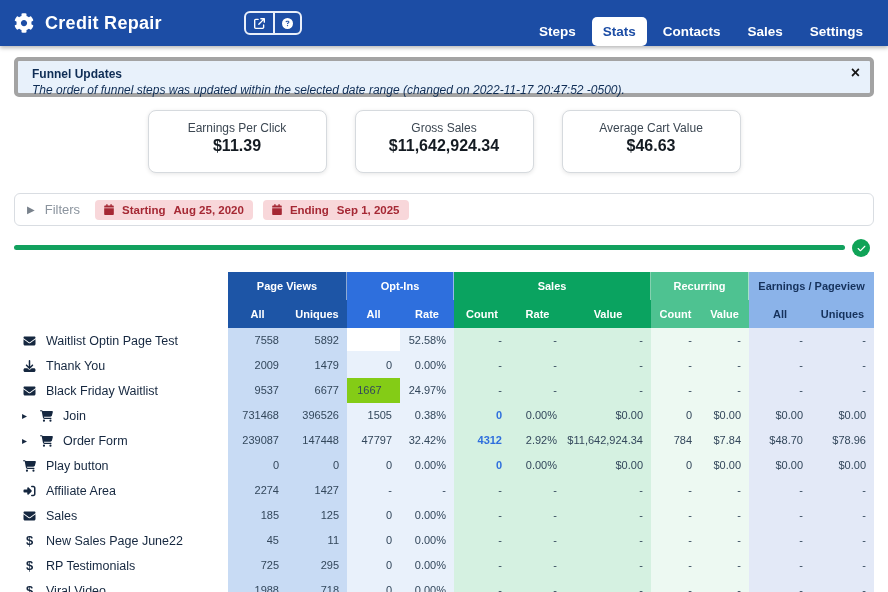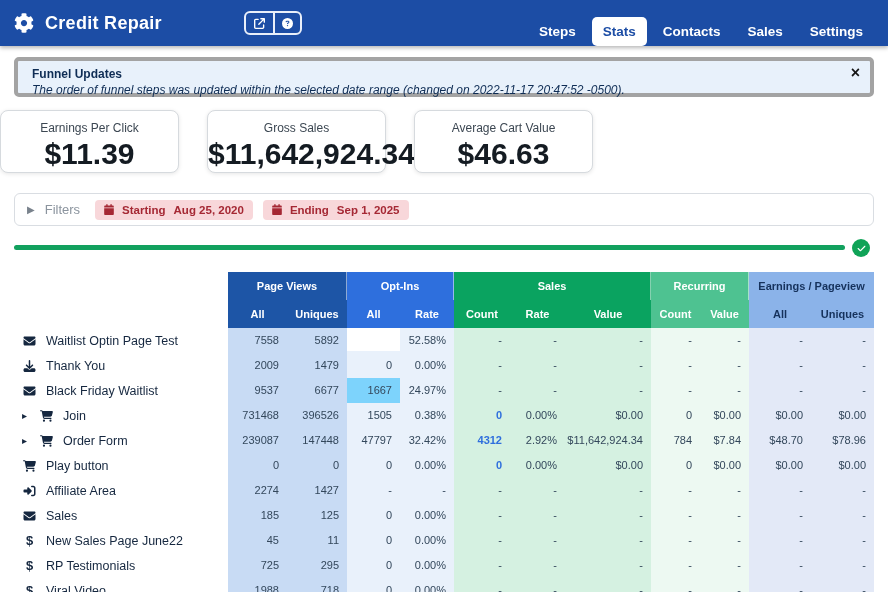--- a/index.html
+++ b/index.html
@@ -30,25 +30,25 @@
   
   .banner {
     position:absolute; left:14px; top:57px; width:860px; height:40px;
     background:#e8f1fb; border:4px solid #a3a3a3; border-radius:5px; padding:6px 14px;
   }
   .banner-title { font-size:12px; font-weight:bold; color:#0f2d55; }
   .banner-msg { font-size:12px; color:#0f2d55; margin-top:2px;font-style:italic; }
   .banner-close { position:absolute; top:4px; right:10px; font-size:16px; font-weight:bold; color:#141414; cursor:pointer; line-height:1; }
 
   
-  .kpis { position:absolute; top:110px; left:0; width:888px; display:flex; gap:28px; }
+  .kpis { position:absolute; top:110px; left:0; width:888px; display:flex; justify-content:center; gap:28px; }
   .kpi { width:179px; height:63px; background:#fff; border:1px solid #d6dade; border-radius:8px;
          box-shadow:0 1px 4px rgba(0,0,0,.10); text-align:center; padding-top:10px; }
   .kpi-label { font-size:12px; color:#3c4752; }
-  .kpi-value { font-size:30px; font-weight:bold; color:#141b22; margin-top:2px; }
+  .kpi-value { font-size:16px; font-weight:bold; color:#141b22; margin-top:2px; }
 
   
   .filters { position:absolute; left:14px; top:193px; width:860px; height:33px;
              border:1px solid #d9dde2; border-radius:6px; display:flex; align-items:center; padding:0 12px; gap:10px; }
   .filters-caret { color:#79828c; font-size:10px; cursor:pointer; }
   .filters-label { color:#8b949e; font-size:13px; margin-right:5px; cursor:pointer; }
   .badge { display:flex; align-items:center; gap:8px; background:#f8d7da; border-radius:4px; padding:4px 9px; cursor:pointer; }
   .badge-ic { color:#a52834; display:flex; }
   .badge-ic svg { width:10px; height:11px; }
   .badge-label { font-size:11.5px; font-weight:bold; color:#a52834; }
@@ -233,21 +233,21 @@
         <div class="tlabel">
           <span class="row-icon">
             <svg viewBox="0 0 512 512">
               <path fill="currentColor" d="M48 64C21.5 64 0 85.5 0 112c0 15.1 7.1 29.3 19.2 38.4L236.8 313.6c11.4 8.5 27 8.5 38.4 0L492.8 150.4c12.1-9.1 19.2-23.3 19.2-38.4c0-26.5-21.5-48-48-48H48zM0 176V384c0 35.3 28.7 64 64 64H448c35.3 0 64-28.7 64-64V176L294.4 339.2c-22.8 17.1-54 17.1-76.8 0L0 176z"></path>
             </svg>
           </span>
           <span class="row-label-text">Black Friday Waitlist</span>
         </div>
         <div class="tcell" style="width: 59px; background: rgb(200, 219, 244);">9537</div>
         <div class="tcell" style="width: 60px; background: rgb(200, 219, 244);">6677</div>
-        <div class="tcell" style="width: 53px; background: #7dd3fc;">1667</div>
+        <div class="tcell" style="width: 53px; background: #84cc16; text-align: center;">1667</div>
         <div class="tcell" style="width: 54px; background: rgb(233, 241, 251);">24.97%</div>
         <div class="tcell" style="width: 56px; background: rgb(213, 241, 225);">-</div>
         <div class="tcell" style="width: 55px; background: rgb(213, 241, 225);">-</div>
         <div class="tcell" style="width: 86px; background: rgb(213, 241, 225);">-</div>
         <div class="tcell" style="width: 49px; background: rgb(237, 249, 242);">-</div>
         <div class="tcell" style="width: 49px; background: rgb(237, 249, 242);">-</div>
         <div class="tcell" style="width: 62px; background: rgb(227, 233, 247);">-</div>
         <div class="tcell" style="width: 63px; background: rgb(227, 233, 247);">-</div>
       </div>
       <div class="trow">

